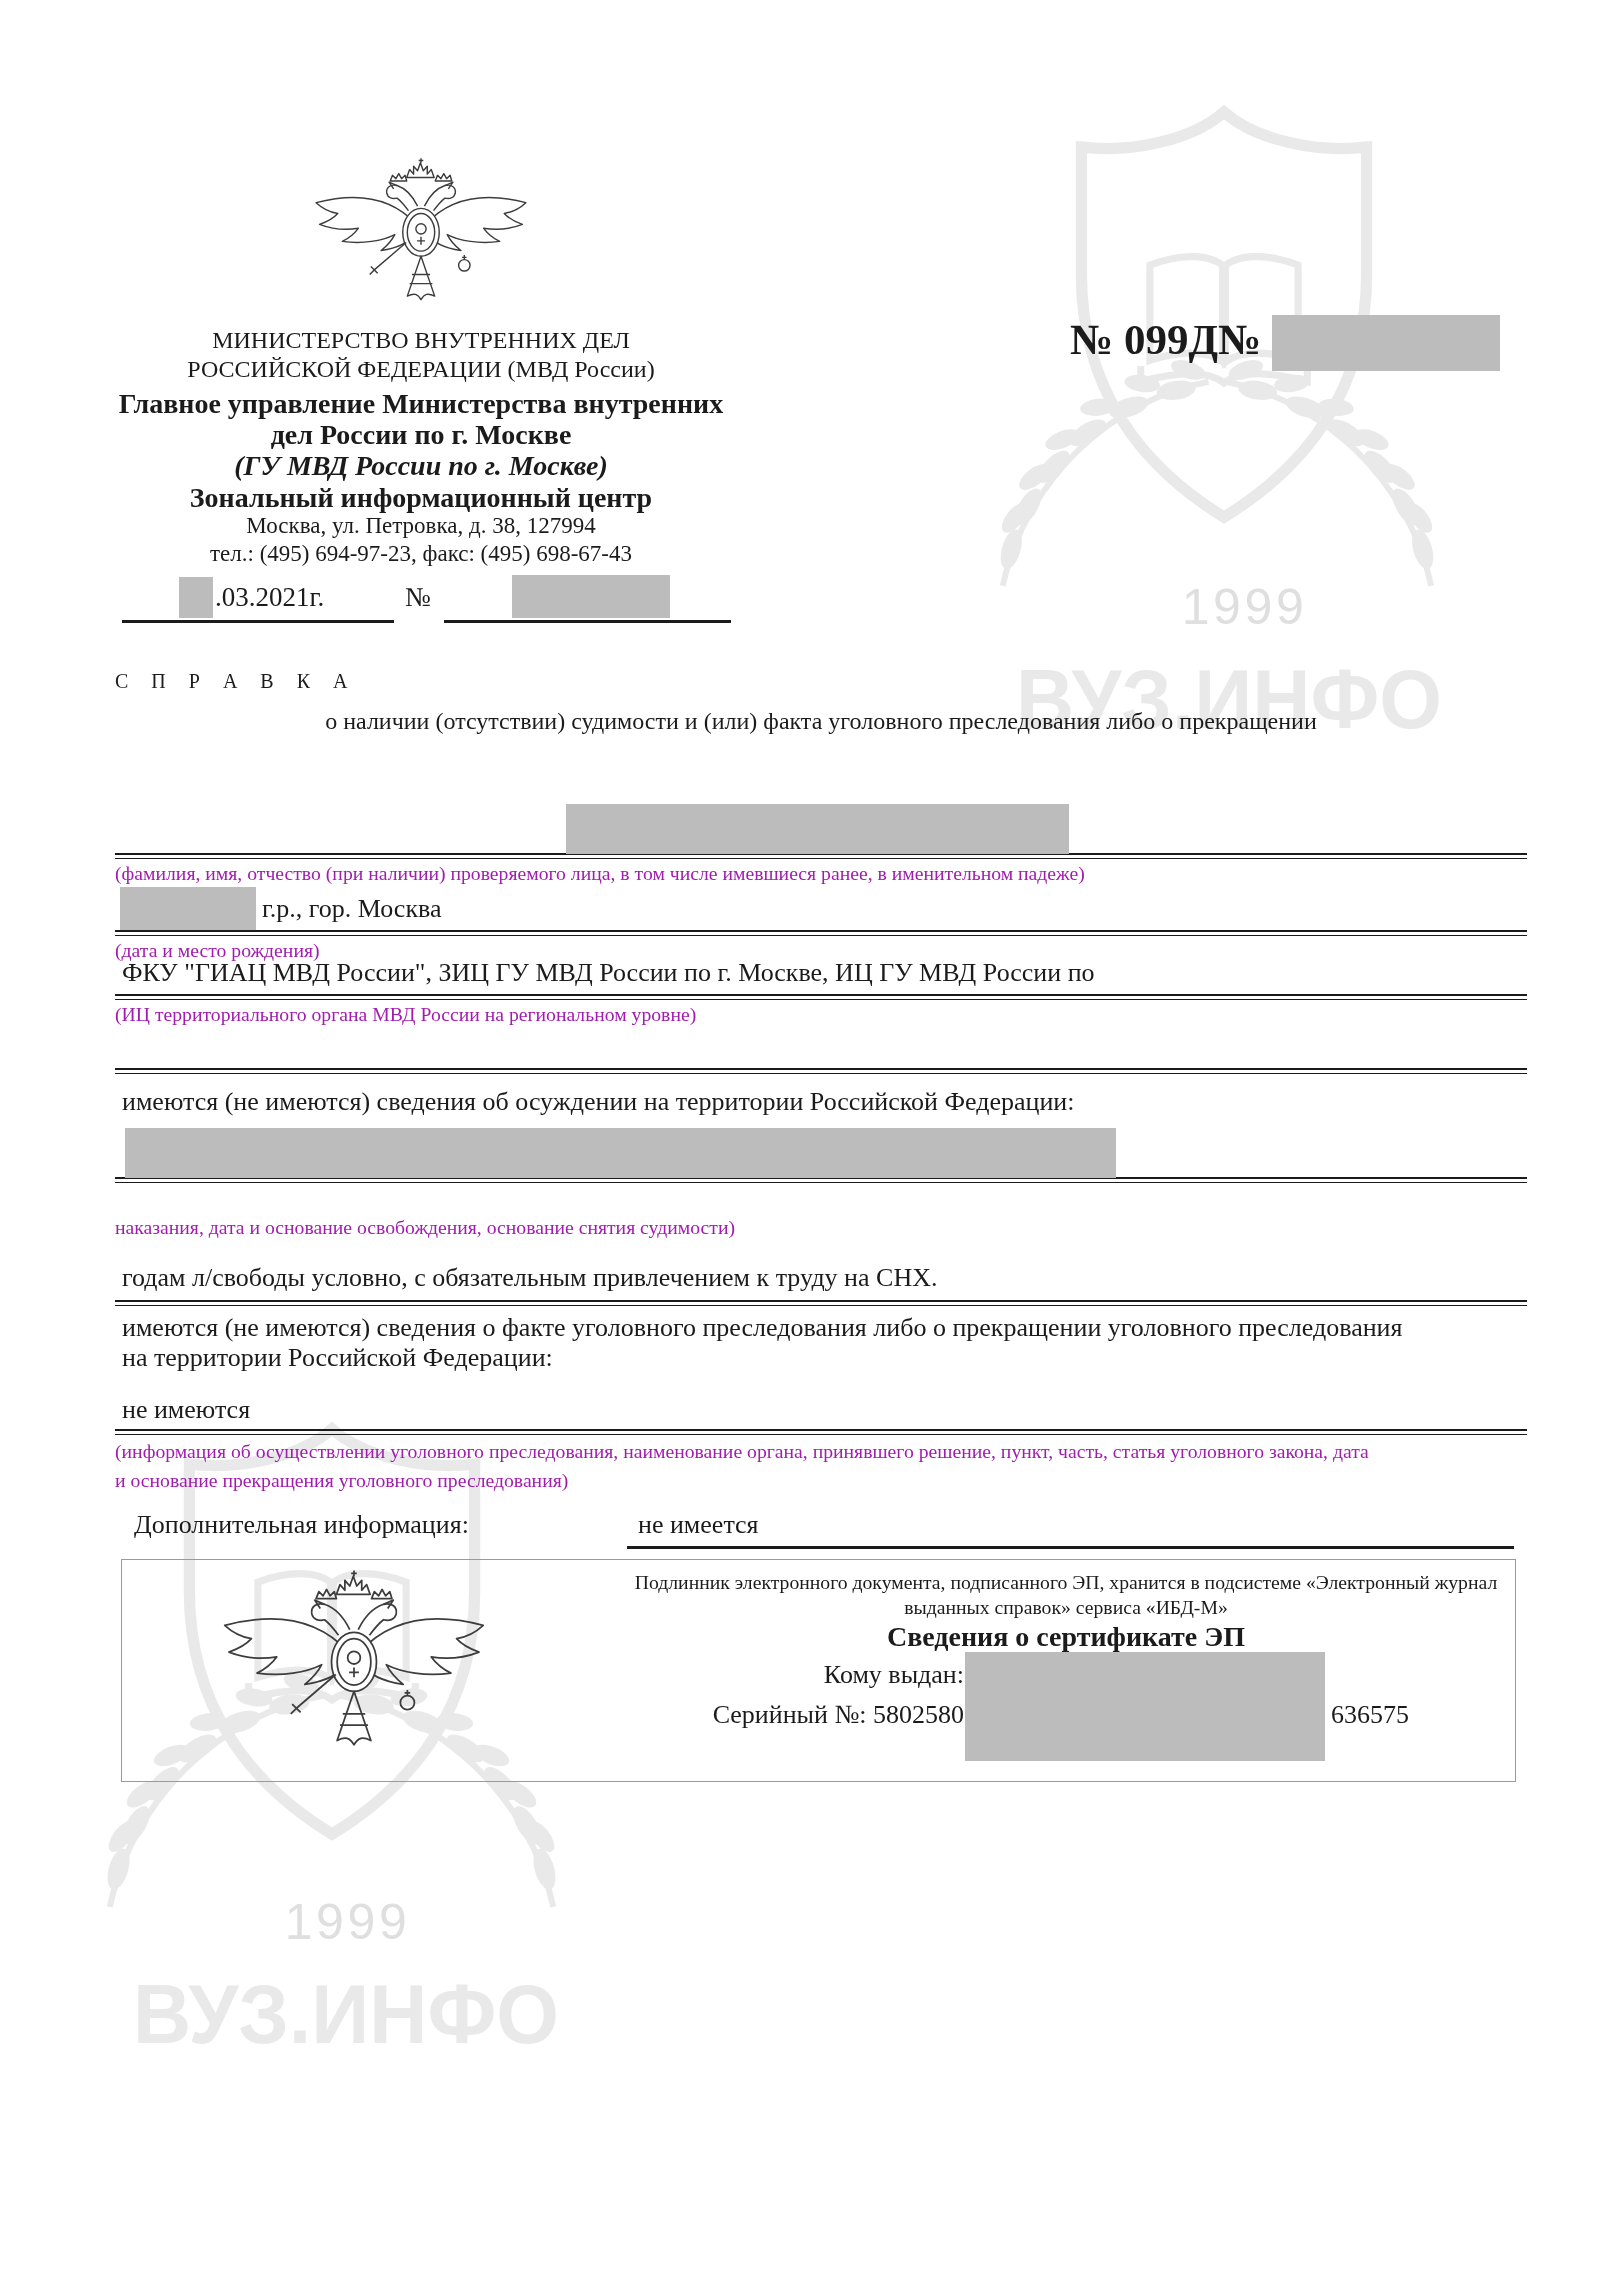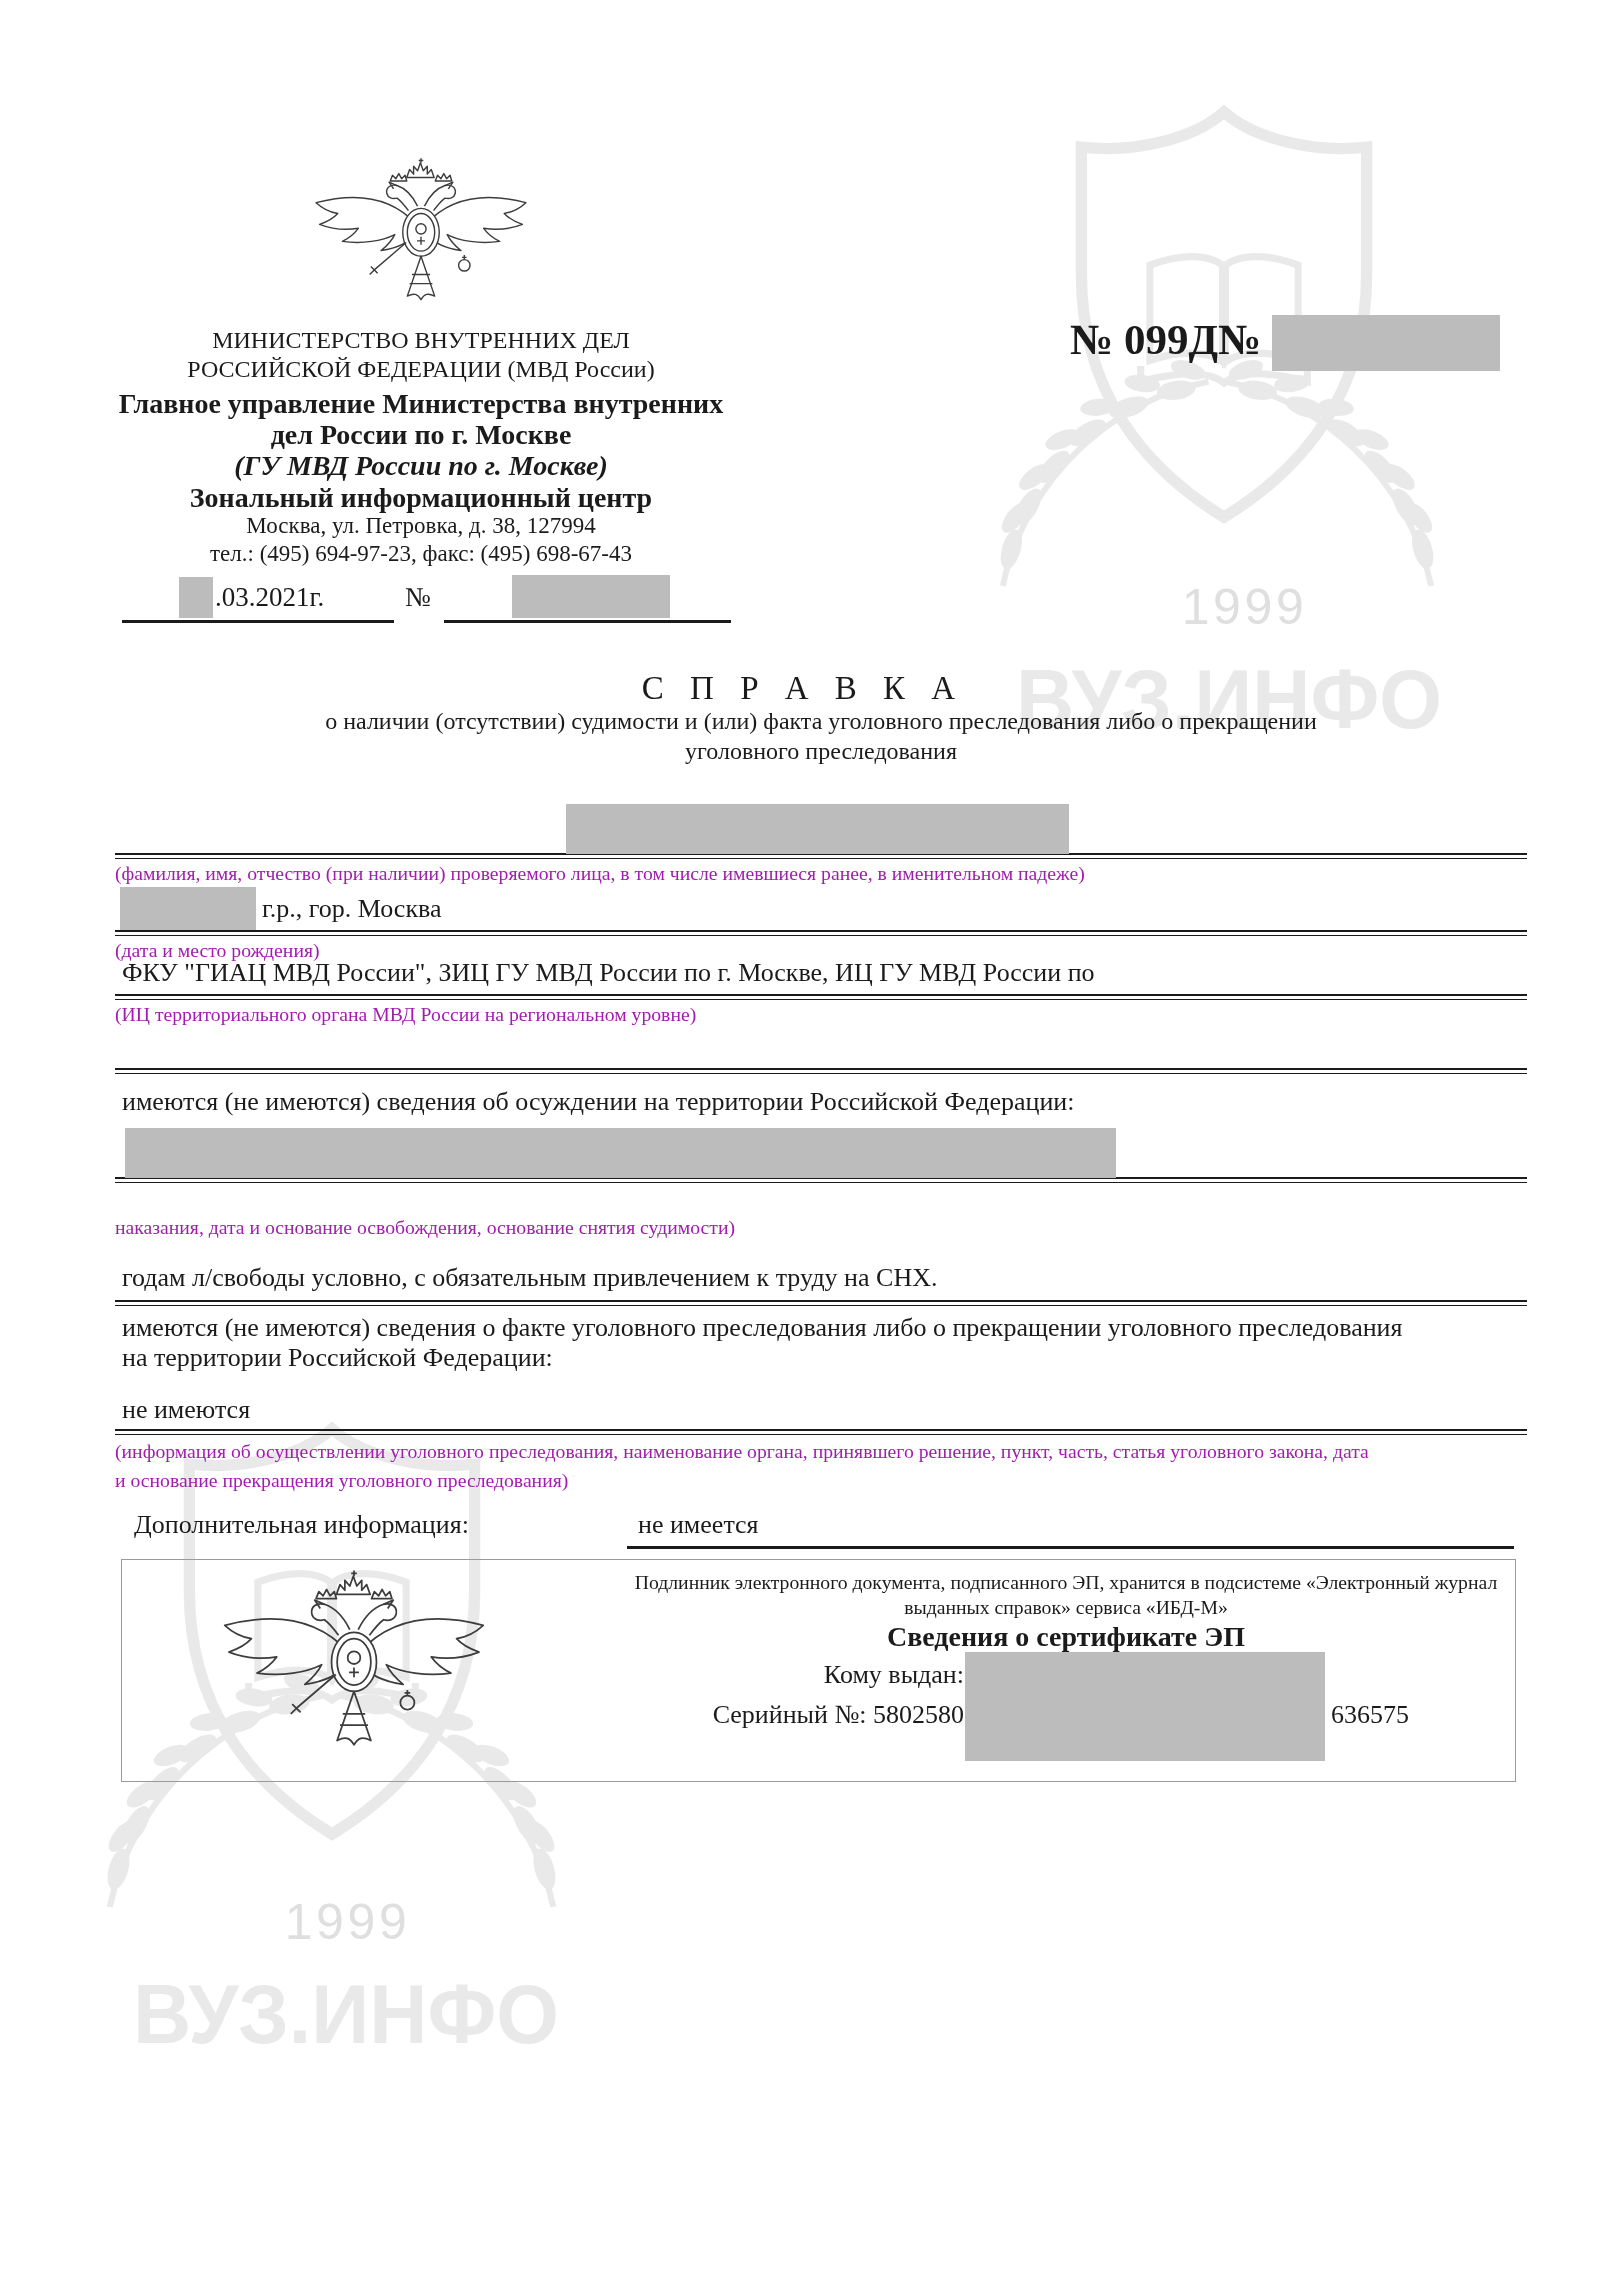--- a/index.html
+++ b/index.html
@@ -27,21 +27,21 @@
   .hdr{left:76px;width:690px;text-align:center;line-height:1.15;}
   .h-reg{font-size:24px;}
   .h-bold{font-size:28px;font-weight:bold;}
   .h-small{font-size:23px;}
   .fieldtext{font-size:26px;white-space:nowrap;}
   .caption{left:115px;width:1412px;text-align:left;font-size:19.7px;color:#a21caf;font-family:Liberation Serif, serif;}
   .dline{left:115px;width:1412px;height:6.3px;border-top:2.7px solid #1b1b1b;border-bottom:0.9px solid #1b1b1b;box-sizing:border-box;}
   .sline{height:2.7px;background:#1b1b1b;}
   .redact{background:#bcbcbc;z-index:2;}
   .docnum{font-size:43px;font-weight:bold;white-space:nowrap;}
-  .title-main{left:97px;width:1412px;text-align:center;font-size:33px;letter-spacing:9px;}
+  .title-main{left:115px;width:1412px;text-align:left;font-size:20px;letter-spacing:9px;}
   .title-sub{left:115px;width:1412px;text-align:center;font-size:24px;}
   .cert-box{border:0.9px solid #9a9a9a;background:transparent;}
   .cert-center{left:627px;width:878px;text-align:center;}
   .cert-small{font-size:19.7px;}
   .cert-title{font-size:28px;font-weight:bold;}
   .cert-row{left:448px;width:516px;text-align:right;font-size:26px;white-space:nowrap;}
   .z1{z-index:1;}
 </style>
 </head>
 <body>
@@ -180,21 +180,20 @@
   <div class="abs z1 fieldtext" style="left:405px;top:582px;font-size:27px;">№</div>
   <div class="abs redact" style="left:512px;top:575px;width:158px;height:43px;"></div>
   <div class="abs sline" style="left:122px;top:620px;width:272px;"></div>
   <div class="abs sline" style="left:444px;top:620px;width:287px;"></div>
 
   <div class="abs z1 docnum" style="left:1070px;top:315px;">№ 099Д№</div>
   <div class="abs redact" style="left:1272px;top:315px;width:228px;height:56px;"></div>
 
   <div class="abs z1 title-main" style="top:670px;">С П Р А В К А</div>
   <div class="abs z1 title-sub" style="top:708px;">о наличии (отсутствии) судимости и (или) факта уголовного преследования либо о прекращении</div>
-  <div class="abs z1 title-sub" style="top:738px;">уголовного преследования</div>
 
   <div class="abs redact" style="left:566px;top:804px;width:503px;height:50px;"></div>
   <div class="abs z1 dline" style="top:853px;"></div>
   <div class="abs z1 caption" style="top:862px;">(фамилия, имя, отчество (при наличии) проверяемого лица, в том числе имевшиеся ранее, в именительном падеже)</div>
 
   <div class="abs redact" style="left:120px;top:887px;width:136px;height:43px;"></div>
   <div class="abs z1 fieldtext" style="left:262px;top:894px;">г.р., гор. Москва</div>
   <div class="abs z1 dline" style="top:930px;"></div>
   <div class="abs z1 caption" style="top:939px;">(дата и место рождения)</div>
 

